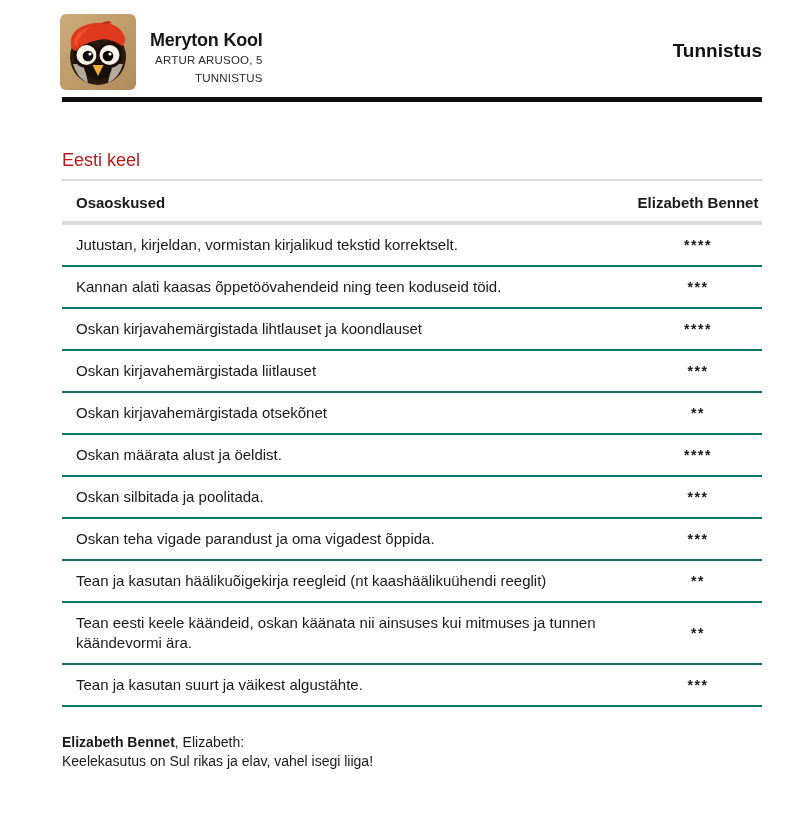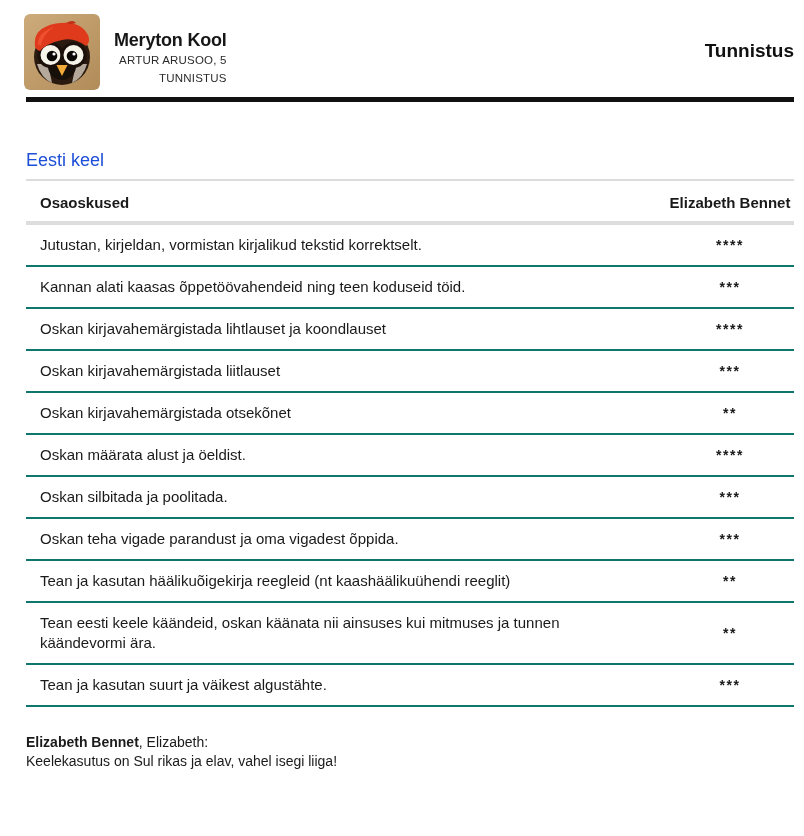--- a/index.html
+++ b/index.html
@@ -4,34 +4,34 @@
 <style>
   * { box-sizing: border-box; margin: 0; padding: 0; }
   html, body { background: #ffffff; }
   body {
     width: 804px; height: 836px;
     font-family: "Liberation Sans", "DejaVu Sans", sans-serif;
     color: #1a1a1a;
     position: relative;
     overflow: hidden;
   }
-  .page { padding: 14px 10px 0 26px; }
+  .page { padding: 14px 42px 0 26px; margin-left: 36px; }
 
   
   .doc-header { display: flex; justify-content: space-between; align-items: flex-start; }
   .brand { display: flex; }
   .logo-box { width: 76px; height: 76px; border-radius: 6px; overflow: hidden; flex-shrink: 0; margin-left: -2px; }
   .brand-text { padding: 16px 0 0 14px; }
   .school-name { font-size: 18px; font-weight: bold; line-height: 20px; letter-spacing: -0.2px; color: #161616; }
   .sub-line { font-size: 11.5px; line-height: 15px; margin-top: 3px; color: #2b2b2b; letter-spacing: 0.2px; text-align: right; }
   .page-title { font-size: 19px; font-weight: bold; margin-top: 26px; color: #111; }
   .header-rule { height: 5px; background: #111111; margin-top: 7px; }
 
   
-  .section-title { font-size: 18px; font-weight: 400; line-height: 20px; margin: 48px 0 9px 0; color: #1d4ed8; }
+  .section-title { font-size: 18px; font-weight: 400; line-height: 20px; margin: 48px 0 9px 0; color: #b91c1c; }
 
   
   .skills-table { border-top: 2px solid #dcdcdc; }
   .thead {
     display: flex; align-items: flex-end;
     padding: 13px 0 9px 0;
     border-bottom: 4px solid #dddddd;
     font-weight: bold; font-size: 15px; line-height: 18px; gap: 48px;
   }
   .cell-skill { flex: 1 1 auto; padding-left: 14px; padding-right: 24px; }

